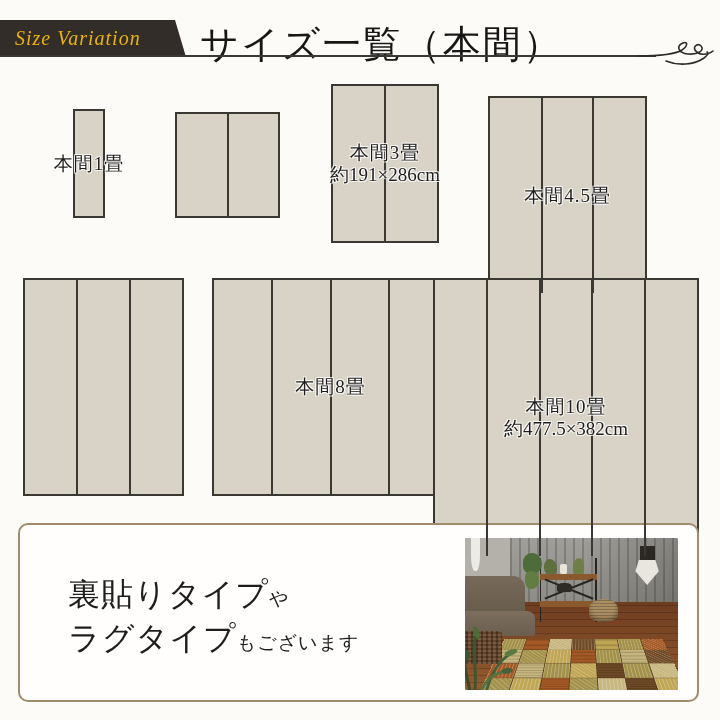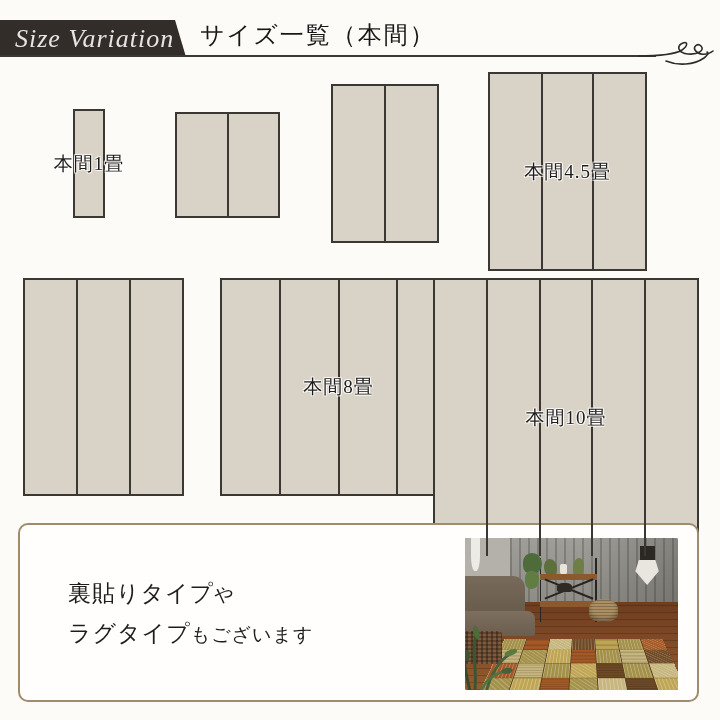--- a/index.html
+++ b/index.html
@@ -10,26 +10,26 @@
     color:#1f1d1b;
   }
   
   .ribbon{
     position:absolute;left:0;top:20px;width:186px;height:37px;
     background:#332d29;
     clip-path:polygon(0 0,175px 0,186px 100%,0 100%);
     display:flex;align-items:center;
   }
   .ribbon-text{
-    font-style:italic;font-size:26px;color:#e5e5e5;
+    font-style:italic;font-size:20px;color:#eab308;
     padding-left:15px;letter-spacing:1px;white-space:nowrap;
   }
   .page-title{
     position:absolute;left:200px;top:19px;
-    font-size:24px;letter-spacing:2px;white-space:nowrap;color:#191715;
+    font-size:38px;letter-spacing:2px;white-space:nowrap;color:#191715;
   }
   .header-rule{
     position:absolute;left:0;top:55px;width:656px;height:2px;background:#3a3835;
   }
   .flourish{position:absolute;left:638px;top:40px;}
   
   .mat{
     position:absolute;background:#d9d2c6;border:2px solid #3b3733;box-sizing:border-box;
   }
   .mat-divider{
@@ -42,21 +42,21 @@
                 -1px 1px 0 rgba(255,255,255,.75),1px 1px 0 rgba(255,255,255,.75);
   }
   .mat-name{font-size:19px;letter-spacing:1px;}
   .mat-dims{font-size:19px;}
   
   .note-box{
     position:absolute;left:18px;top:523px;width:681px;height:179px;
     border:2px solid #a08c6c;border-radius:10px;background:#fffefd;box-sizing:border-box;
   }
   .note-text{position:absolute;left:48px;top:50px;line-height:38px;white-space:nowrap;}
-  .nt-large{font-size:23px;letter-spacing:1px;text-align:center;}
+  .nt-large{font-size:32px;letter-spacing:1px;text-align:center;}
   .nt-small{font-size:19px;letter-spacing:1px;}
   
   .photo{
     position:absolute;left:465px;top:538px;width:213px;height:152px;
     overflow:hidden;border-radius:2px;background:#8f8d89;
   }
   .photo *{position:absolute;}
   .ph-wall{left:0;top:0;right:0;height:42%;
     background:
       linear-gradient(90deg,rgba(0,0,0,0) 55%,rgba(35,33,30,.22)),
@@ -129,45 +129,50 @@
   <div class="mat-label">
     <div class="mat-name">本間1畳</div>
   </div>
 </div>
 <div class="mat" style="left:175px;top:112px;width:105px;height:106px">
   <div class="mat-label">
   </div>
 <div class="mat-divider" style="left: 50%;"></div>
   </div>
 <div class="mat" style="left:331px;top:84px;width:108px;height:159px">
+  <div class="mat-label">
+    <div class="mat-name">本間3畳</div>
+    <div class="mat-dims">約191×286cm</div>
+  </div>
 <div class="mat-divider" style="left: 50%;"></div>
   </div>
-<div class="mat" style="left:488px;top:72px;width:159px;height:199px">
+<div class="mat" style="left:488px;top:96px;width:159px;height:199px">
   <div class="mat-label">
     <div class="mat-name">本間4.5畳</div>
   </div>
 <div class="mat-divider" style="left: 33.3333%;"></div>
     <div class="mat-divider" style="left: 66.6667%;"></div>
   </div>
 
 <div class="mat" style="left:23px;top:278px;width:161px;height:218px">
 <div class="mat-divider" style="left: 33.3333%;"></div>
     <div class="mat-divider" style="left: 66.6667%;"></div>
   </div>
-<div class="mat" style="left:220px;top:278px;width:237px;height:218px">
+<div class="mat" style="left:212px;top:278px;width:237px;height:218px">
   <div class="mat-label">
     <div class="mat-name">本間8畳</div>
   </div>
 <div class="mat-divider" style="left: 25%;"></div>
     <div class="mat-divider" style="left: 50%;"></div>
     <div class="mat-divider" style="left: 75%;"></div>
   </div>
 <div class="mat" style="left:433px;top:278px;width:266px;height:280px">
   <div class="mat-label">
     <div class="mat-name">本間10畳</div>
+    <div class="mat-dims">約477.5×382cm</div>
   </div>
 <div class="mat-divider" style="left: 20%;"></div>
     <div class="mat-divider" style="left: 40%;"></div>
     <div class="mat-divider" style="left: 60%;"></div>
     <div class="mat-divider" style="left: 80%;"></div>
   </div>
 
 <div class="note-box">
   <div class="note-text">
     <div><span class="nt-large">裏貼りタイプ</span><span class="nt-small">や</span></div>

